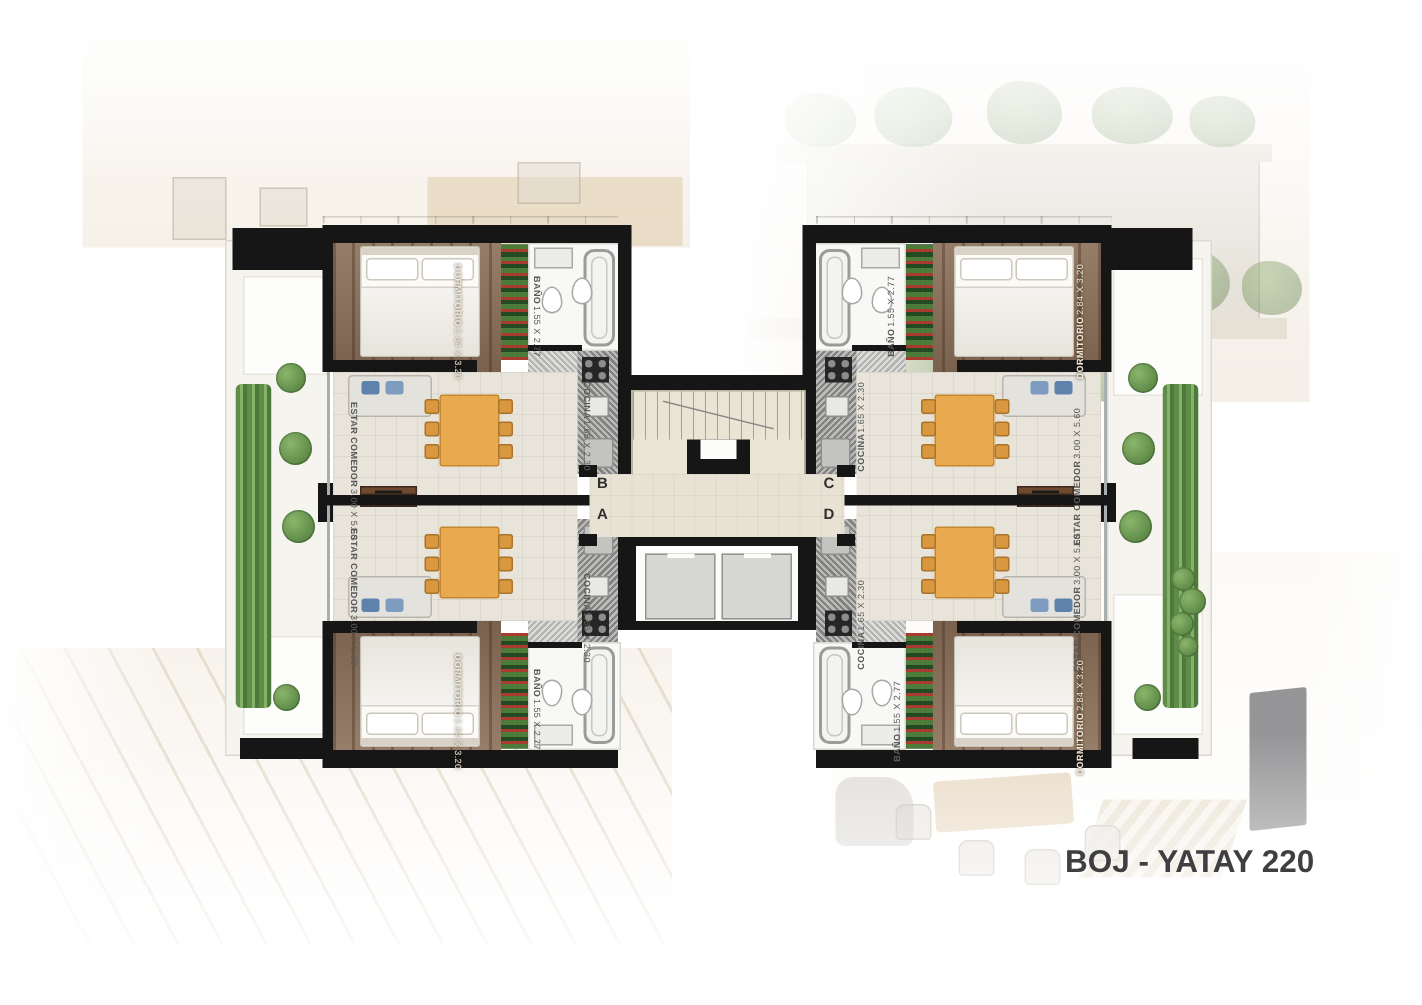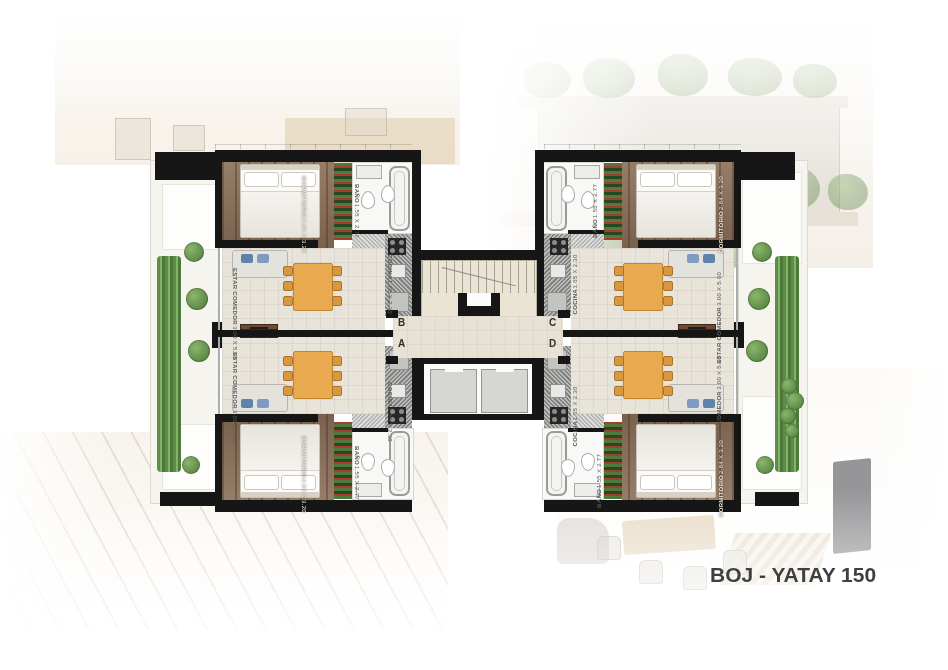--- a/index.html
+++ b/index.html
@@ -477,16 +477,16 @@
       <span>DORMITORIO</span>
         <span class="dim">2.84 X 3.20</span>
       </div>
     <div class="vlabel up" style="left:596px;top:454px;">
       <span>BAÑO</span>
         <span class="dim">1.55 X 2.77</span>
       </div>
   </div>
 
   <div class="title" style="left:710px;top:560px;">
-    <div>BOJ - YATAY 150</div>
+    <div>BOJ - YATAY 220</div>
   </div>
 
 </div>
 
 </body></html>

